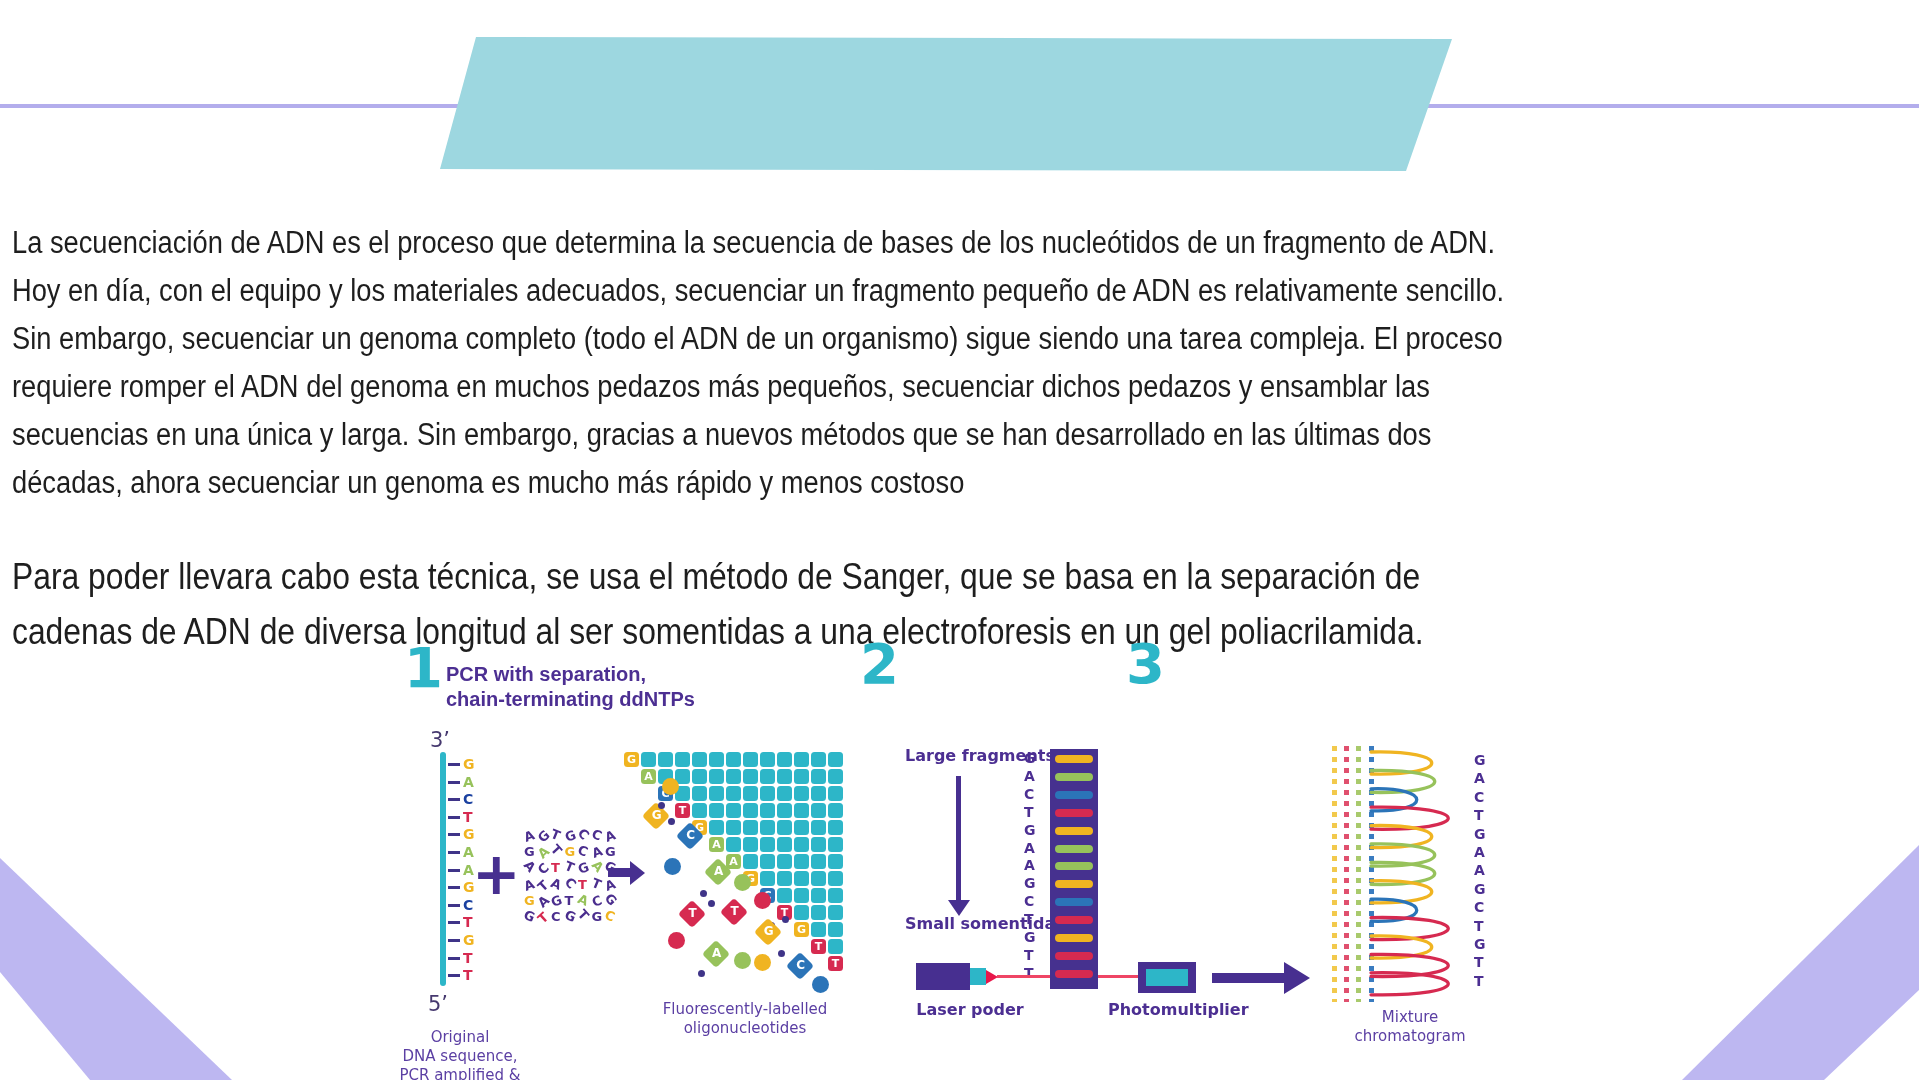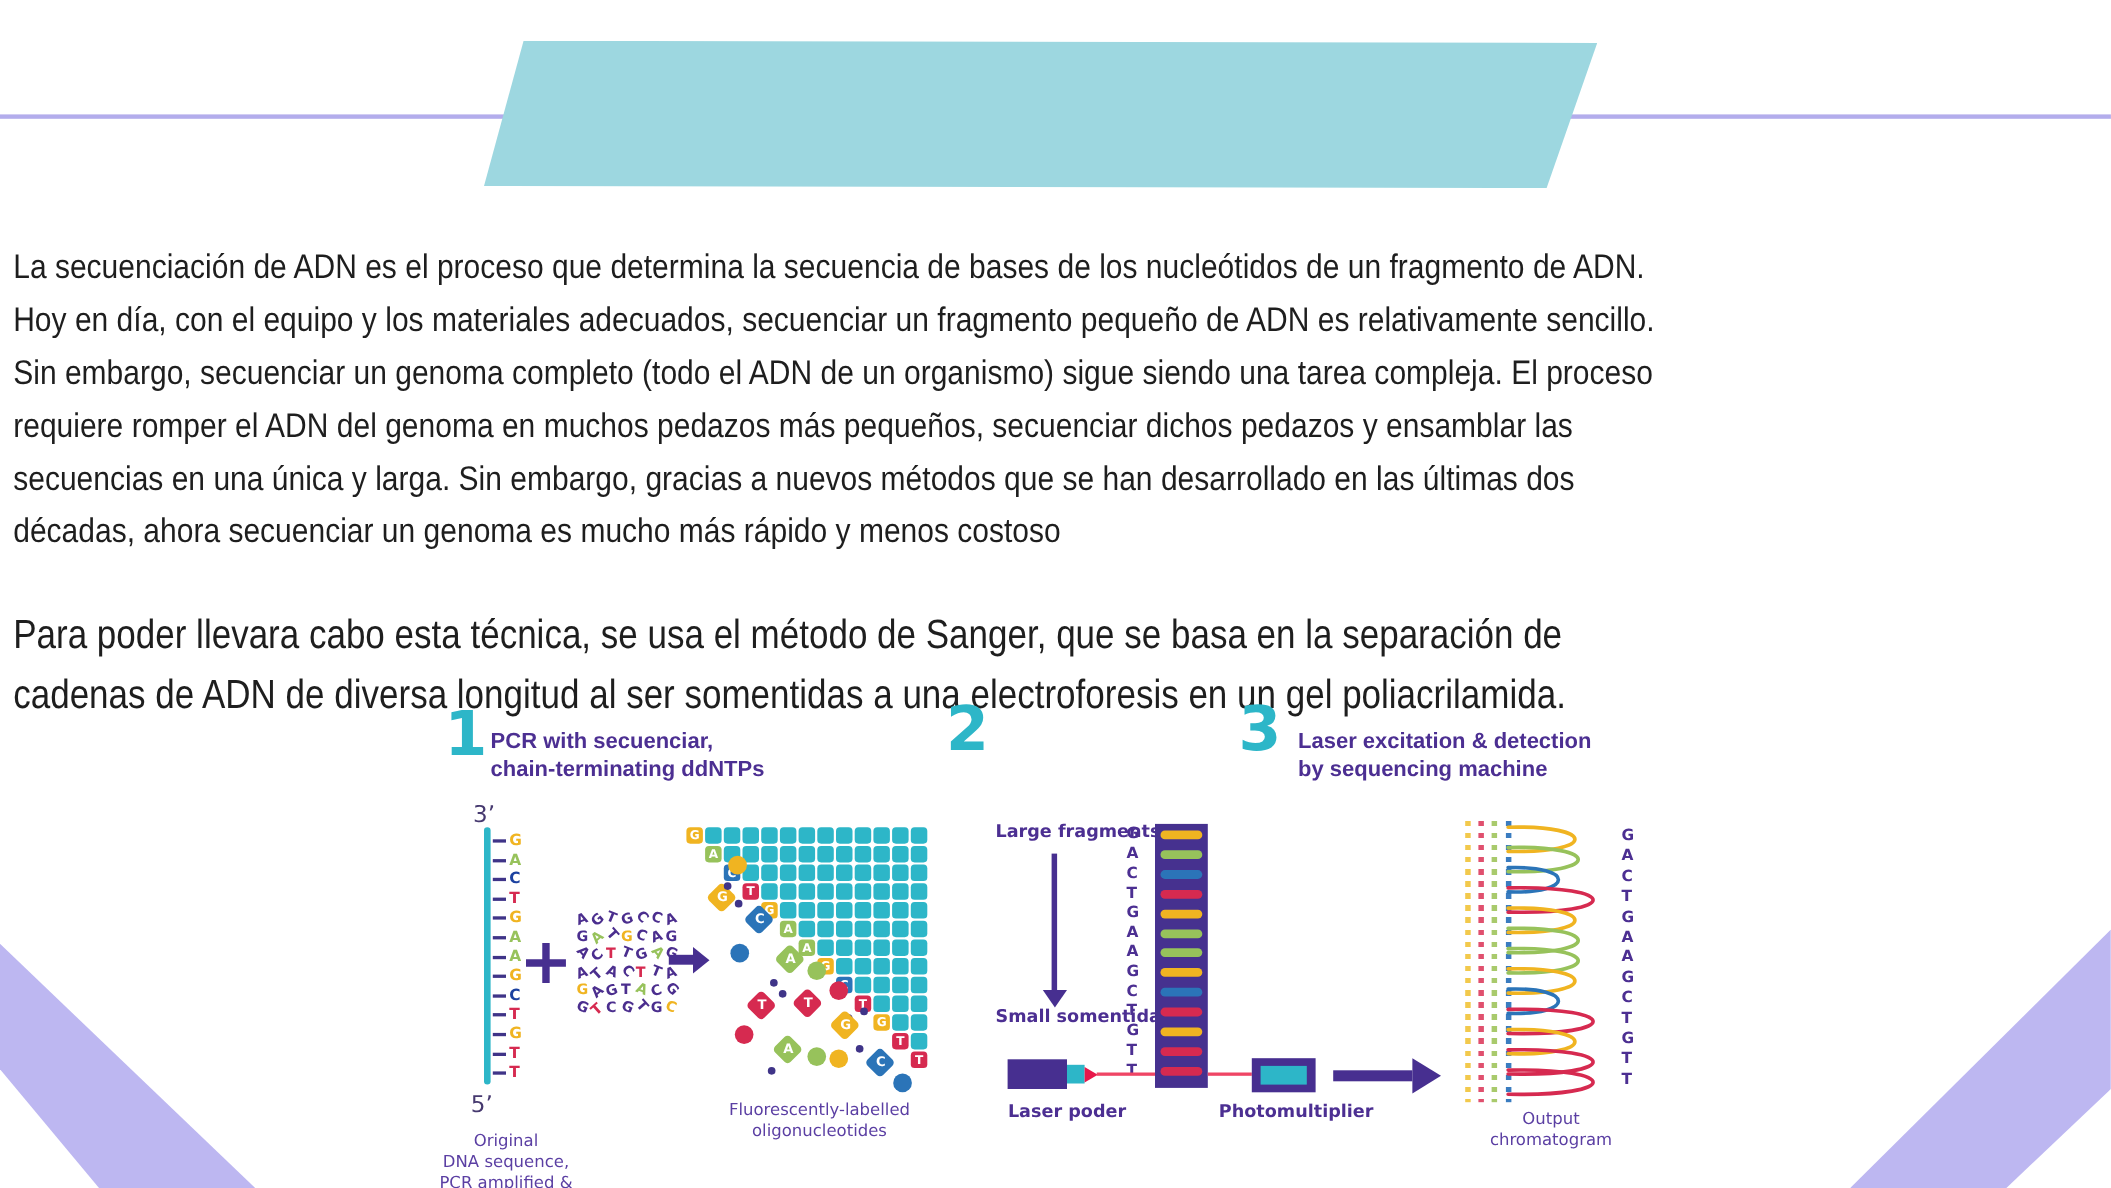--- a/index.html
+++ b/index.html
@@ -99,26 +99,24 @@
   <p class="para p1">La secuenciación de ADN es el proceso que determina la secuencia de bases de los nucleótidos de un fragmento de ADN.
 Hoy en día, con el equipo y los materiales adecuados, secuenciar un fragmento pequeño de ADN es relativamente sencillo.
 Sin embargo, secuenciar un genoma completo (todo el ADN de un organismo) sigue siendo una tarea compleja. El proceso
 requiere romper el ADN del genoma en muchos pedazos más pequeños, secuenciar dichos pedazos y ensamblar las
 secuencias en una única y larga. Sin embargo, gracias a nuevos métodos que se han desarrollado en las últimas dos
 décadas, ahora secuenciar un genoma es mucho más rápido y menos costoso</p>
   <p class="para p2">Para poder llevara cabo esta técnica, se usa el método de Sanger, que se basa en la separación de
 cadenas de ADN de diversa longitud al ser somentidas a una electroforesis en un gel poliacrilamida.</p>
 
   <div class="step-num" style="left:404px;top:640px;">1</div>
-  <div class="step-label" style="left:446px;top:662px;">PCR with secuenciar,
+  <div class="step-label" style="left:446px;top:662px;">PCR with separation,
 chain-terminating ddNTPs</div>
   <div class="step-num" style="left:860px;top:636px;">2</div>
   <div class="step-num" style="left:1126px;top:636px;">3</div>
-  <div class="step-label" style="left:1180px;top:662px;">Laser excitation &amp; detection
-by sequencing machine</div>
 
   <div class="prime" style="left:430px;top:728px;">3’</div>
   <div class="strand-line"></div>
   <div id="strand-rows">
       <div class="srow" style="top:0px">
       <i class="tick"></i>
       <b style="color:#f0b421">G</b>
       </div>
       <div class="srow" style="top:18px">
       <i class="tick"></i>
@@ -448,15 +446,15 @@
       <b style="top:74px">G</b>
       <b style="top:92px">A</b>
       <b style="top:110px">A</b>
       <b style="top:129px">G</b>
       <b style="top:147px">C</b>
       <b style="top:166px">T</b>
       <b style="top:184px">G</b>
       <b style="top:202px">T</b>
       <b style="top:221px">T</b>
     </div>
-  <div class="cap" style="left:1328px;top:1008px;width:164px;">Output chromatogram</div>
+  <div class="cap" style="left:1328px;top:1008px;width:164px;">Mixture chromatogram</div>
 
 </div>
 
 </body></html>

